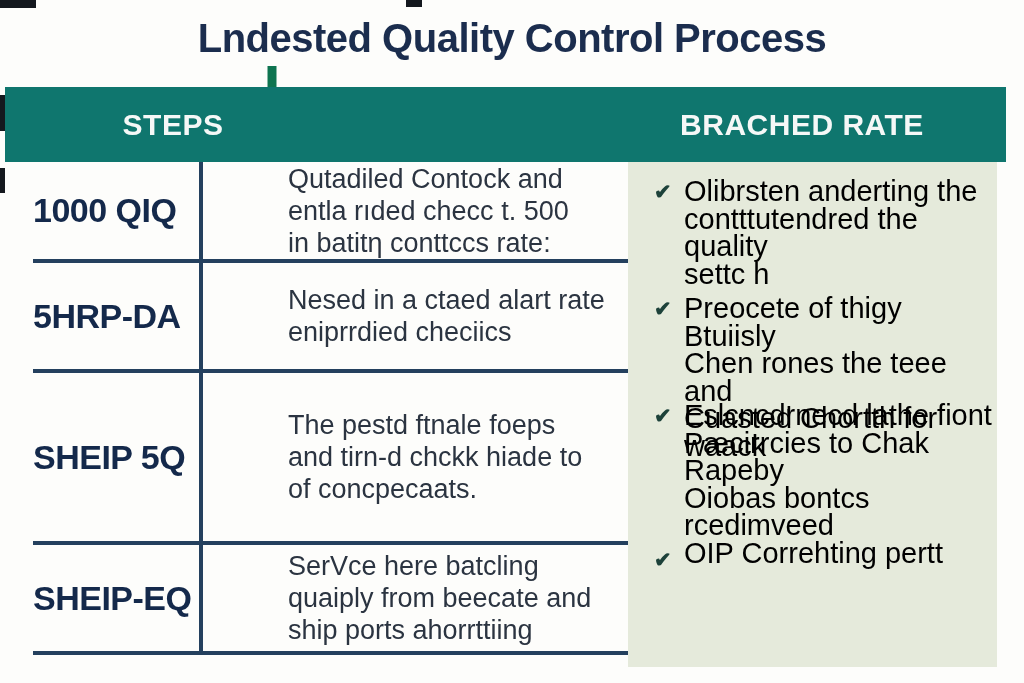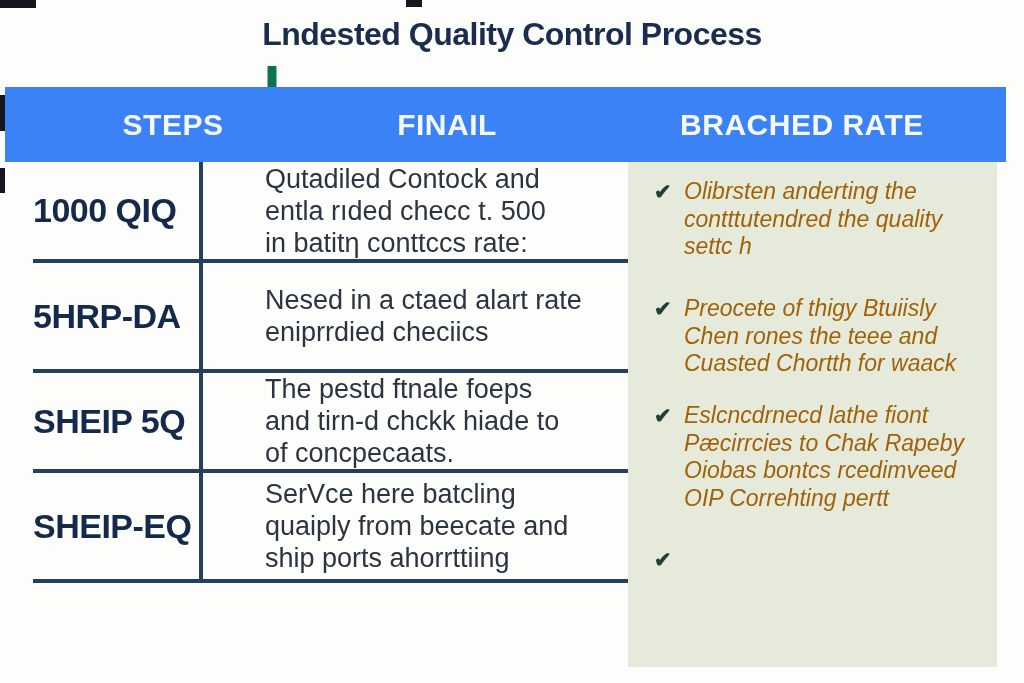--- a/index.html
+++ b/index.html
@@ -8,39 +8,39 @@
     position: relative;
     background: #fdfdfb;
     font-family: "Liberation Sans", sans-serif;
   }
 
   
   .title {
     position: absolute;
     top: 16px; left: 0; width: 1024px;
     text-align: center;
-    font-size: 32px;
+    font-size: 40px;
     font-weight: 700;
     letter-spacing: -0.5px;
     color: #1b2d4e;
   }
 
   
   .arrow-wrap {
     position: absolute;
     left: 242px; top: 62px;
     width: 60px; height: 82px;
   }
 
   
   .band {
     position: absolute;
     left: 5px; top: 87px;
     width: 1001px; height: 75px;
-    background: #3b82f6;
+    background: #0f766e;
   }
   .band .hlabel {
     position: absolute;
     top: 50%;
     transform: translate(-50%, -50%);
     color: #f5f8f7;
     font-size: 30px;
     font-weight: 700;
     letter-spacing: 0.5px;
     white-space: nowrap;
@@ -54,38 +54,38 @@
     position: absolute;
     left: 33px; top: 162px;
     width: 595px;
   }
   .trow {
     display: flex;
     border-bottom: 4px solid #24405e;
   }
   .trow.r1 { height: 101px; }
   .trow.r2 { height: 110px; justify-content: space-between; }
-  .trow.r3 { height: 100px; }
+  .trow.r3 { height: 172px; }
   .trow.r4 { height: 110px; }
   .cell-step {
     width: 170px;
     flex: 0 0 170px;
     border-right: 4px solid #24405e;
     display: flex;
     align-items: center;
     font-size: 34px;
     font-weight: 700;
     letter-spacing: -0.5px;
     color: #14294b;
   }
   .cell-detail {
     flex: 1;
     display: flex;
     align-items: center;
-    padding-left: 62px;
+    padding-left: 85px;
     font-size: 27px;
     line-height: 32px;
     color: #2b3441;
     white-space: pre-line;
   }
 
   
   .checkcol {
     position: absolute;
     left: 628px; top: 162px;
@@ -103,25 +103,24 @@
   .check-item.c3 { top: 240px; }
   .check-item.c4 { top: 384px; }
   .check-glyph {
     flex: 0 0 30px;
     font-size: 21px;
     line-height: 27px;
     color: #1d423a;
     font-weight: 700;
   }
   .check-text {
-    font-size: 23px;
+    font-size: 29px;
     line-height: 27.5px;
-    color: #a16207;
+    color: #000000;
     white-space: pre-line;
-    font-style: italic;
   }
 
   
   .mark { position: absolute; background: #14181e; }
   .mark.m-topleft  { left: 0; top: 0; width: 36px; height: 8px; }
   .mark.m-topmid   { left: 406px; top: 0; width: 16px; height: 7px; }
   .mark.m-edge1    { left: 0; top: 95px; width: 5px; height: 36px; }
   .mark.m-edge2    { left: 0; top: 168px; width: 5px; height: 25px; }
 </style>
 </head>
@@ -131,21 +130,20 @@
 
 <div class="arrow-wrap">
   <svg width="60" height="82" viewBox="0 0 60 82">
     <line x1="30" y1="4" x2="30" y2="62" stroke="#0e7450" stroke-width="9"></line>
     <polyline points="7,42 30,70 53,42" fill="none" stroke="#0e7450" stroke-width="9" stroke-linecap="butt"></polyline>
   </svg>
 </div>
 
 <div class="band">
   <span class="hlabel h1">STEPS</span>
-  <span class="hlabel h2">FINAIL</span>
   <span class="hlabel h3">BRACHED RATE</span>
 </div>
 
 <div class="table">
   <div class="trow r1">
     <div class="cell-step">1000 QIQ</div>
     <div class="cell-detail">Qutadiled Contock and
 entla rıded checc t. 500
 in batitη conttccs rate:</div>
   </div>

